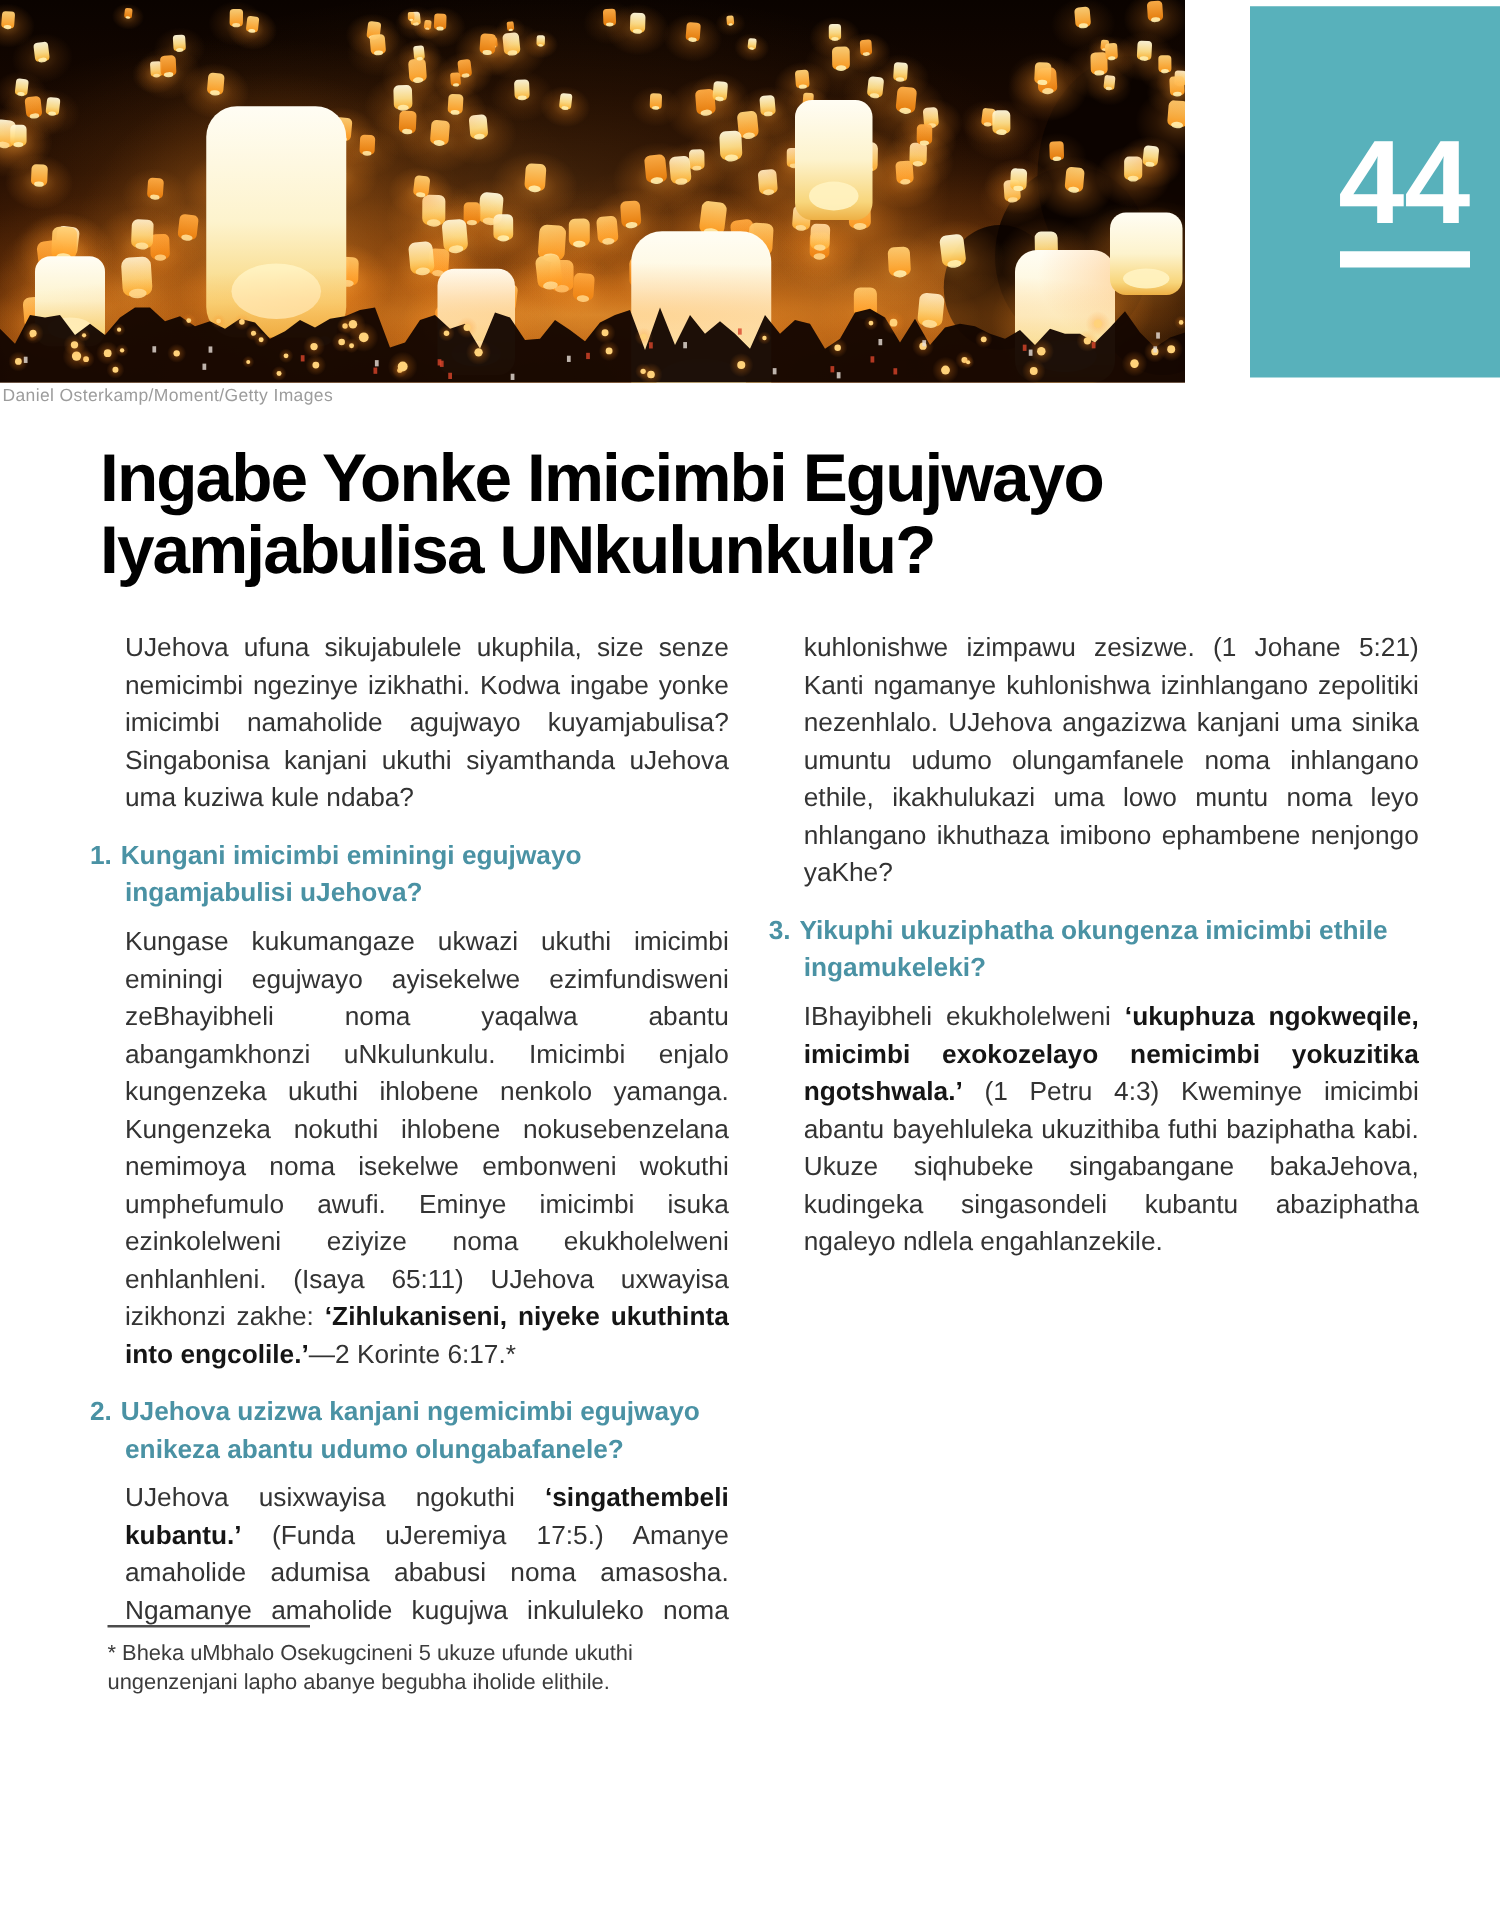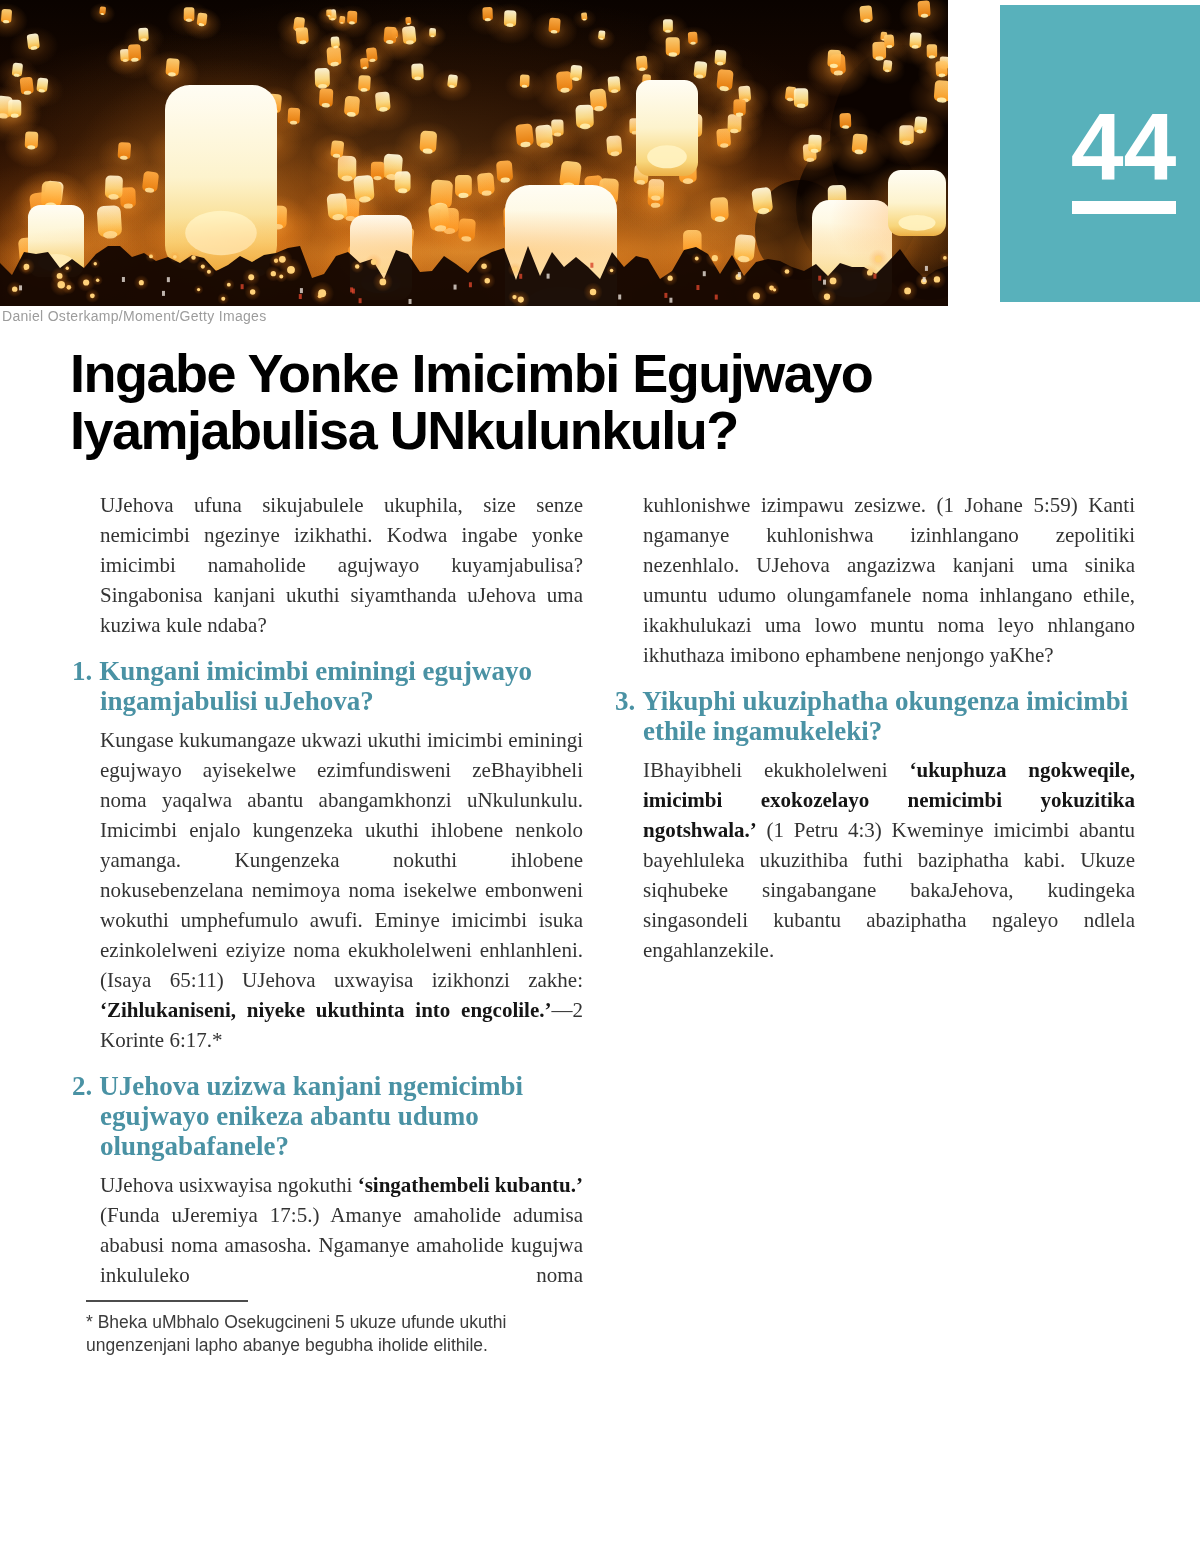--- a/index.html
+++ b/index.html
@@ -31,41 +31,41 @@
   }
 
   
   .photo-credit{
     position:absolute;left:2px;top:308px;
     font-size:14px;letter-spacing:.3px;color:#9c9c9c;
   }
 
   
   h1.title{
-    position:absolute;left:70px;top:345px;width:880px;margin:0;
+    position:absolute;left:70px;top:345px;width:880px;margin:10px;
     font-size:54px;line-height:57px;font-weight:700;color:#000000;
     letter-spacing:-1.5px;
   }
 
   
-  .columns{position:absolute;left:72px;top:490px;display:flex;font-family:Liberation Serif, serif;}
+  .columns{position:absolute;left:72px;top:504px;display:flex;}
   .col-left{width:511px;flex:0 0 auto;}
   .col-right{width:520px;flex:0 0 auto;margin-left:32px;}
 
   .para{
     margin:0 0 13px;padding-left:28px;
     font-size:21px;line-height:30px;color:#333333;
     text-align:justify;
   }
   .para .seg-b{font-weight:700;color:#151515;}
   .force-justify-last{text-align-last:justify;}
 
   h2.question{
     margin:16px 0 9px;padding-left:28px;text-indent:-28px;
-    font-size:27px;line-height:30px;font-weight:700;color:#4a92a4;
+    font-size:21px;line-height:30px;font-weight:700;color:#4a92a4;
   }
   h2.question .qnum{margin-right:7px;}
 
   
   .footnote{position:absolute;left:86px;top:1300px;width:500px;}
   .footnote-rule{width:162px;border-top:2px solid #4c4c4c;margin-bottom:9px;}
   .footnote p{
     margin:0;font-size:17.5px;line-height:23px;color:#3c3c3c;
   }
 </style>
@@ -1056,21 +1056,21 @@
       <p class="para">UJehova ufuna sikujabulele ukuphila, size senze nemicimbi ngezinye izikhathi. Kodwa ingabe yonke imicimbi namaholide agujwayo kuyamjabulisa? Singabonisa kanjani ukuthi siyamthanda uJehova uma kuziwa kule ndaba?</p>
 
       <h2 class="question"><span class="qnum">1.</span><span>Kungani imicimbi eminingi egujwayo ingamjabulisi uJehova?</span></h2>
       <p class="para"><span>Kungase kukumangaze ukwazi ukuthi imicimbi eminingi egujwayo ayisekelwe ezimfundisweni zeBhayibheli noma yaqalwa abantu abangamkhonzi uNkulunkulu. Imicimbi enjalo kungenzeka ukuthi ihlobene nenkolo yamanga. Kungenzeka nokuthi ihlobene nokusebenzelana nemimoya noma isekelwe embonweni wokuthi umphefumulo awufi. Eminye imicimbi isuka ezinkolelweni eziyize noma ekukholelweni enhlanhleni. (Isaya 65:11) UJehova uxwayisa izikhonzi zakhe: </span><span class="seg-b">‘Zihlukaniseni, niyeke ukuthinta into engcolile.’</span><span>—2 Korinte 6:17.*</span></p>
 
       <h2 class="question"><span class="qnum">2.</span><span>UJehova uzizwa kanjani ngemicimbi egujwayo enikeza abantu udumo olungabafanele?</span></h2>
       <p class="para force-justify-last"><span>UJehova usixwayisa ngokuthi </span><span class="seg-b">‘singathembeli kubantu.’</span><span> (Funda uJeremiya 17:5.) Amanye amaholide adumisa ababusi noma amasosha. Ngamanye amaholide kugujwa inkululeko noma</span></p>
     </div>
 
     <div class="col-right">
-      <p class="para"><span>kuhlonishwe izimpawu zesizwe. (1 Johane 5:59) Kanti ngamanye kuhlonishwa izinhlangano zepolitiki nezenhlalo. UJehova angazizwa kanjani uma sinika umuntu udumo olungamfanele noma inhlangano ethile, ikakhulukazi uma lowo muntu noma leyo nhlangano ikhuthaza imibono ephambene nenjongo yaKhe?</span></p>
+      <p class="para"><span>kuhlonishwe izimpawu zesizwe. (1 Johane 5:21) Kanti ngamanye kuhlonishwa izinhlangano zepolitiki nezenhlalo. UJehova angazizwa kanjani uma sinika umuntu udumo olungamfanele noma inhlangano ethile, ikakhulukazi uma lowo muntu noma leyo nhlangano ikhuthaza imibono ephambene nenjongo yaKhe?</span></p>
 
       <h2 class="question"><span class="qnum">3.</span><span>Yikuphi ukuziphatha okungenza imicimbi ethile ingamukeleki?</span></h2>
       <p class="para"><span>IBhayibheli ekukholelweni </span><span class="seg-b">‘ukuphuza ngokweqile, imicimbi exokozelayo nemicimbi yokuzitika ngotshwala.’</span><span> (1 Petru 4:3) Kweminye imicimbi abantu bayehluleka ukuzithiba futhi baziphatha kabi. Ukuze siqhubeke singabangane bakaJehova, kudingeka singasondeli kubantu abaziphatha ngaleyo ndlela engahlanzekile.</span></p>
     </div>
   </main>
 
   <div class="footnote">
     <div class="footnote-rule"></div>
     <p>* Bheka uMbhalo Osekugcineni 5 ukuze ufunde ukuthi ungenzenjani lapho abanye begubha iholide elithile.</p>
   </div>

